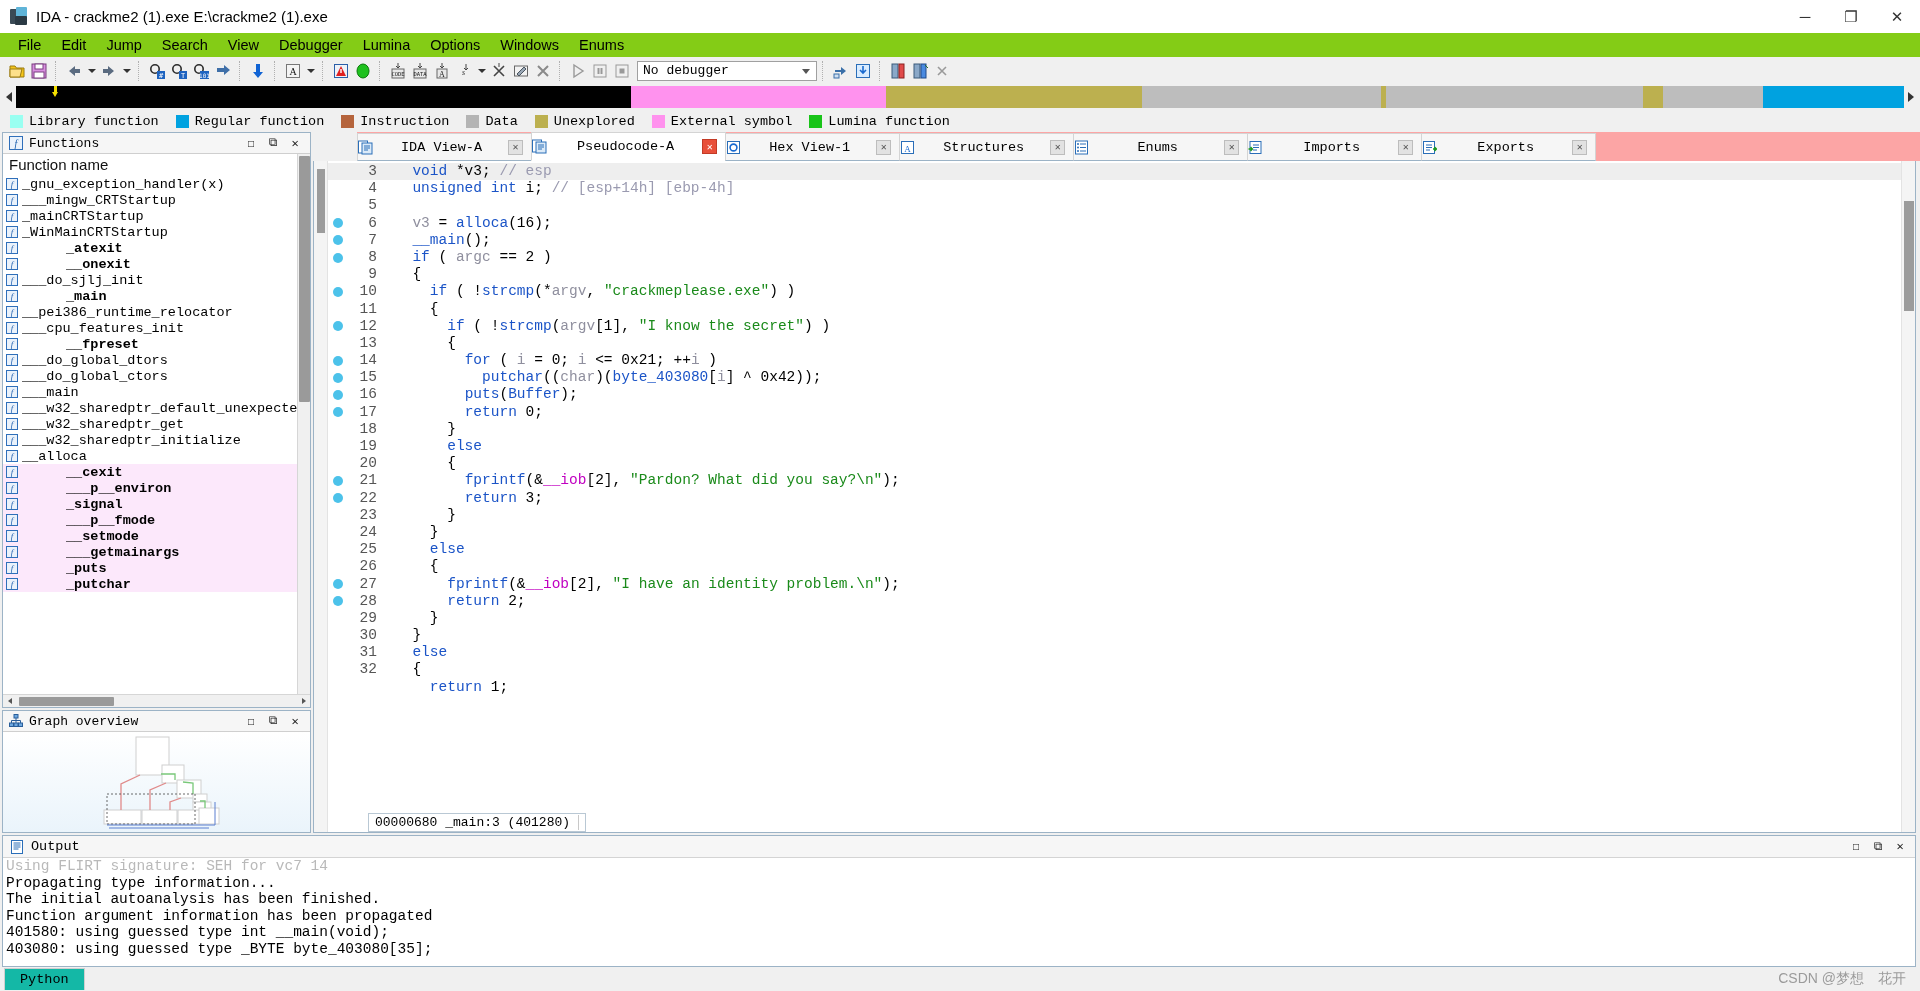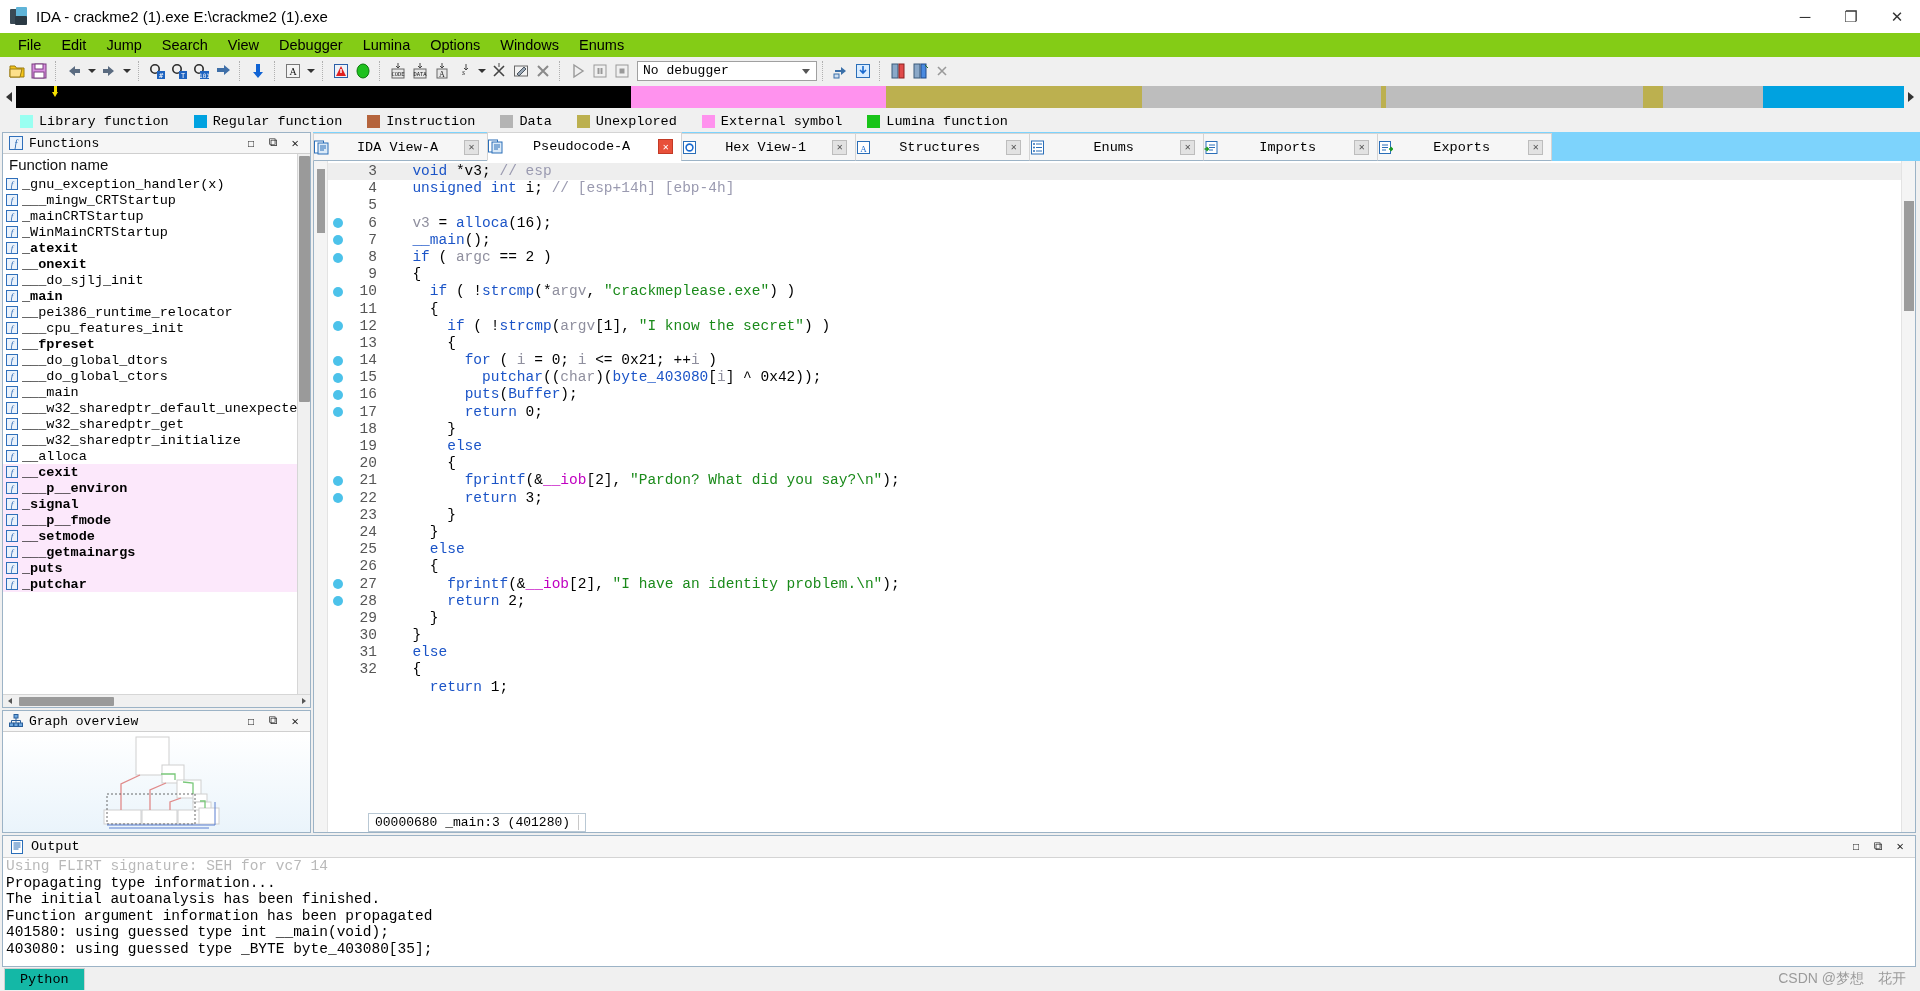--- a/index.html
+++ b/index.html
@@ -60,21 +60,21 @@
   .nav-arrow.left i { border-right:6px solid #333; }
   .nav-arrow.right i { border-left:6px solid #333; }
   .navband { flex:1; height: 22px; display:flex; position:relative; border:0; }
   .nav-seg { height:22px; }
   .nav-cursor { position:absolute; top:0px; width:7px; height:11px; }
   .nav-cursor:before { content:""; position:absolute; left:2px; top:0; width:3px;height:7px;background:#f5e000;}
   .nav-cursor:after { content:""; position:absolute; left:0px; top:6px; width:0;height:0;
       border-left:3.5px solid transparent;border-right:3.5px solid transparent;border-top:5px solid #f5e000;}
 
   
-  .legend { height: 22px; min-height:22px; background:#f0f0f0; display:flex; align-items:center; padding-left: 20px; gap: 12px;}
+  .legend { height: 22px; min-height:22px; background:#f0f0f0; display:flex; align-items:center; padding-left: 10px; gap: 4px;}
   .lg { display:flex; align-items:center; margin-right: 13px; }
   .lg .sw { width: 13px; height: 13px; margin-right: 6px; border: 0px solid #999; }
   .lg .lbl { font-size: 13.5px; font-family: "Liberation Mono", monospace; color:#000; }
 
   
   .main { flex: 1; display: flex; min-height: 0; background:#f0f0f0; }
   .left-col { width: 313px; min-width:313px; display:flex; flex-direction:column; background:#f0f0f0;}
   .right-col { flex:1; display:flex; flex-direction:column; min-width:0; }
 
   
@@ -88,38 +88,38 @@
   .panel-btns { margin-left:auto; display:flex; align-items:center; gap:0px; padding-right:4px;}
   .pbtn { width:22px;height:19px;display:flex;align-items:center;justify-content:center;color:#222;font-size:12px;}
 
   
   .fn-body { flex:1; display:flex; min-height:0; background:#fff; position:relative;}
   .fn-list { flex:1; overflow:hidden; background:#fff; }
   .fn-header { font-size:15px; color:#111; padding:2px 0 3px 6px; font-family:"Liberation Sans", sans-serif;}
   .fn-row { height:16px; display:flex; align-items:center; padding-left:3px; font-size:13.5px;
             font-family:"Liberation Mono", monospace; color:#000; white-space:nowrap;}
   .fn-row.hl { background:#fce8fb; }
-  .fn-row.bold .fn-name { font-weight:bold; }
+  .fn-row.bold .fn-name { font-weight:bold;margin-left:44px; }
   .fn-ico { width:12px;height:12px; margin-right:4px; flex:none; border:1px solid #2f6fba; background:#eaf2fb;
             font-size:9px; line-height:10px; text-align:center; color:#2060b0; font-style:italic;
             font-family:"Liberation Serif", serif; }
   .vscroll { width:13px; background:#f0f0f0; border-left:1px solid #d6d6d6; position:relative;}
   .vscroll .thumb { position:absolute; left:1px; width:11px; background:#9a9a9a; border-radius:1px;}
   .hscroll { height:13px; background:#f0f0f0; border-top:1px solid #d6d6d6; position:relative; display:flex; align-items:center;}
   .hscroll .thumb { position:absolute; height:9px; background:#9a9a9a; border-radius:1px; top:2px;}
   .hs-arrow { width:13px;height:13px;display:flex;align-items:center;justify-content:center;}
   .hs-arrow i { width:0;height:0;border-top:3.5px solid transparent;border-bottom:3.5px solid transparent;}
   .hs-arrow.l i { border-right:4px solid #555;}
   .hs-arrow.r i { border-left:4px solid #555;}
 
   
   .graph-body { flex:1; background:linear-gradient(180deg,#ffffff 0%, #eaf4fb 100%); position:relative; overflow:hidden;}
 
   
-  .tabs { height:29px; min-height:29px; background:#7dd3fc; display:flex; align-items:flex-end; }
+  .tabs { height:29px; min-height:29px; background:#fca5a5; display:flex; align-items:flex-end;margin-left:44px; }
   .tab {
     height:28px; display:flex; align-items:center; padding:0 0px; background:#f6f6f6;
     border:1px solid #d4d4d4; border-bottom:1px solid #9cb3c6; margin-right:-1px;
     font-size:13.5px; font-family:"Liberation Mono", monospace; color:#000;
     min-width:175px; justify-content:center; position:relative;
   }
   .tab.active { background:#ffffff; border-bottom:1px solid #fff; height:29px;gap:24px; }
   .tab .t-ico { width:15px;height:15px; margin-right:6px; flex:none;}
   .tab .t-label { flex:1; text-align:center; }
   .tab .t-close { width:15px;height:15px; margin:0 8px 0 4px; background:#e2e2e2; border:1px solid #bdbdbd;

